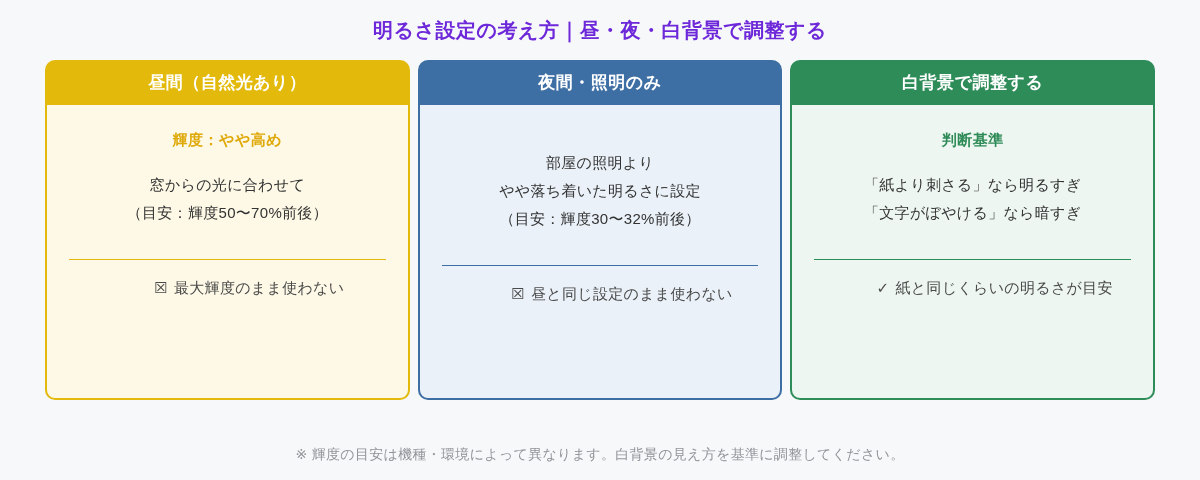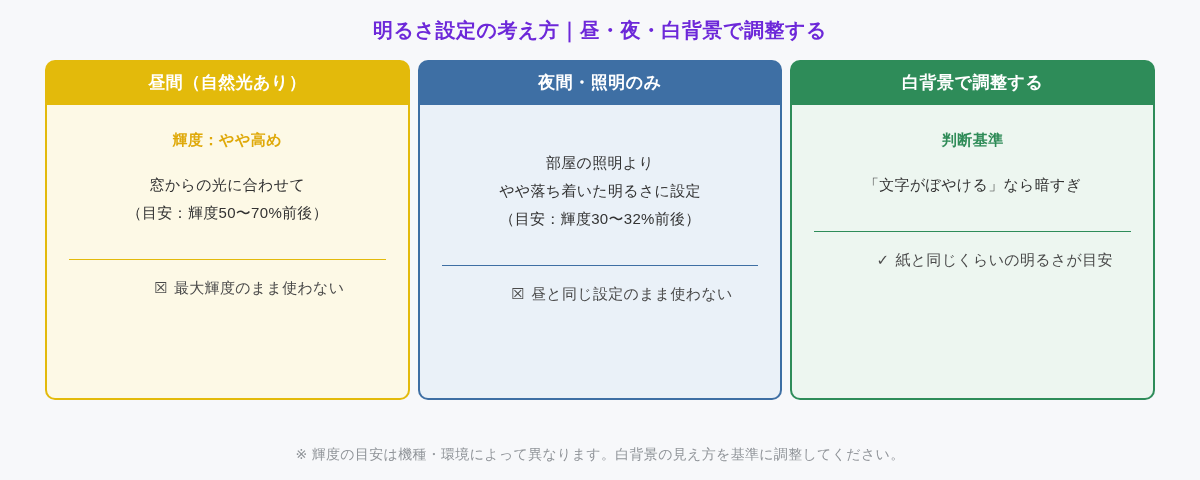--- a/index.html
+++ b/index.html
@@ -122,20 +122,21 @@
         <span class="note-icon">☒</span><span>昼と同じ設定のまま使わない</span>
       </div>
     </div>
   </section>
 
   <section class="card" style="--card-color: #2E8C59; --card-body: #EDF6F0; --card-accent: #2E8B57;">
     <header class="card-header">白背景で調整する</header>
     <div class="card-body">
       <div class="accent">判断基準</div>
       <div class="lines">
+        <div class="line">「紙より刺さる」なら明るすぎ</div>
         <div class="line">「文字がぼやける」なら暗すぎ</div>
       </div>
       <hr class="divider">
       <div class="note">
         <span class="note-icon">✓</span><span>紙と同じくらいの明るさが目安</span>
       </div>
     </div>
   </section>
 
 </main>

